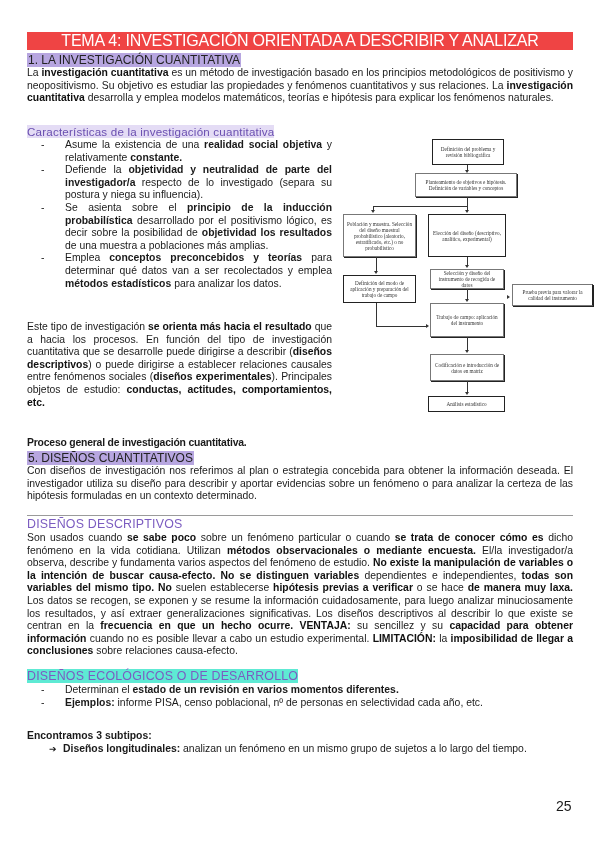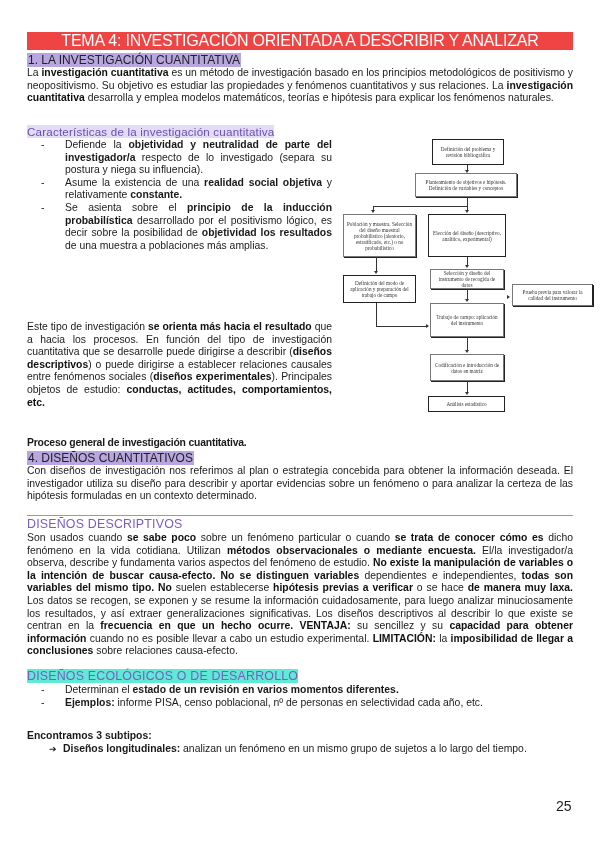--- a/index.html
+++ b/index.html
@@ -41,23 +41,24 @@
 
   <div class="title-bar">TEMA 4: INVESTIGACIÓN ORIENTADA A DESCRIBIR Y ANALIZAR PROCESOS</div>
 
   <div class="h1" style="left:27px; top:53px;"><span>1. LA INVESTIGACIÓN CUANTITATIVA</span></div>
 
   <div class="para" style="left:27px; top:67px; width:546px;">La <b>investigación cuantitativa</b> es un método de investigación basado en los principios metodológicos de positivismo y neopositivismo. Su objetivo es estudiar las propiedades y fenómenos cuantitativos y sus relaciones. La <b>investigación cuantitativa</b> desarrolla y emplea modelos matemáticos, teorías e hipótesis para explicar los fenómenos naturales.</div>
 
   <div class="sub-h" style="left:27px; top:125px;"><span>Características de la investigación cuantitativa</span></div>
 
   <ul class="dash" style="left:65px; top:139px; width:267px;">
+      <li>Asume la existencia de una <b>realidad social objetiva</b> y relativamente <b>constante.</b></li>
       <li>Defiende la <b>objetividad y neutralidad de parte del investigador/a</b> respecto de lo investigado (separa su postura y niega su influencia).</li>
-      <li>Asume la existencia de una <b>realidad social objetiva</b> y relativamente <b>constante.</b></li>
       <li>Se asienta sobre el <b>principio de la inducción probabilística</b> desarrollado por el positivismo lógico, es decir sobre la posibilidad de <b>objetividad los resultados</b> de una muestra a poblaciones más amplias.</li>
+      <li>Emplea <b>conceptos preconcebidos y teorías</b> para determinar qué datos van a ser recolectados y emplea <b>métodos estadísticos</b> para analizar los datos.</li>
     </ul>
 
   <div class="para" style="left:27px; top:321px; width:305px;">Este tipo de investigación <b>se orienta más hacia el resultado</b> que a hacia los procesos.  En función del tipo de investigación cuantitativa que se desarrolle puede dirigirse a describir (<b>diseños descriptivos</b>) o puede dirigirse a establecer relaciones causales entre fenómenos sociales (<b>diseños experimentales</b>). Principales objetos de estudio: <b>conductas, actitudes, comportamientos, etc.</b></div>
 
   <div>
     <div class="fc thick" style="left:432px; top:139px; width:72px; height:26px;">Definición del problema y revisión bibliográfica</div>
     <div class="ln" style="left:467px; top:165px; width:1px; height:6px;"></div>
     <div class="arr" style="left:465px; top:170px;"></div>
 
     <div class="fc shadow" style="left:415px; top:173px; width:102px; height:24px;">Planteamiento de objetivos e hipótesis. Definición de variables y conceptos</div>
@@ -93,21 +94,21 @@
 
     <div class="fc shadow" style="left:430px; top:354px; width:74px; height:27px;">Codificación e introducción de datos en matriz</div>
     <div class="ln" style="left:467px; top:381px; width:1px; height:12px;"></div>
     <div class="arr" style="left:465px; top:392px;"></div>
 
     <div class="fc thick" style="left:428px; top:396px; width:77px; height:16px;">Análisis estadístico</div>
   </div>
 
   <div class="para" style="left:27px; top:437px; font-weight:bold; letter-spacing:-0.2px;">Proceso general de investigación cuantitativa.</div>
 
-  <div class="h1" style="left:27px; top:451px;"><span>4. DISEÑOS CUANTITATIVOS</span></div>
+  <div class="h1" style="left:27px; top:451px;"><span>5. DISEÑOS CUANTITATIVOS</span></div>
 
   <div class="para" style="left:27px; top:465px; width:546px;">Con diseños de investigación nos referimos al plan o estrategia concebida para obtener la información deseada. El investigador utiliza su diseño para describir y aportar evidencias sobre un fenómeno o para analizar la certeza de las hipótesis formuladas en un contexto determinado.</div>
 
   <div class="divider"></div>
 
   <div class="sub-h plain" style="left:27px; top:518px;">DISEÑOS DESCRIPTIVOS</div>
 
   <div class="para" style="left:27px; top:532px; width:546px;">Son usados cuando <b>se sabe poco</b> sobre un fenómeno particular o cuando <b>se trata de conocer cómo es</b> dicho fenómeno en la vida cotidiana. Utilizan <b>métodos observacionales o mediante encuesta.</b> El/la investigador/a observa, describe y fundamenta varios aspectos del fenómeno de estudio. <b>No existe la manipulación de variables o la intención de buscar causa-efecto. No se distinguen variables</b> dependientes e independientes, <b>todas son variables del mismo tipo. No</b> suelen establecerse <b>hipótesis previas a verificar</b> o se hace <b>de manera muy laxa.</b> Los datos se recogen, se exponen y se resume la información cuidadosamente, para luego analizar minuciosamente los resultados, y así extraer generalizaciones significativas. Los diseños descriptivos al describir lo que existe se centran en la <b>frecuencia en que un hecho ocurre. VENTAJA:</b> su sencillez y su <b>capacidad para obtener información</b> cuando no es posible llevar a cabo un estudio experimental. <b>LIMITACIÓN:</b> la <b>imposibilidad de llegar a conclusiones</b> sobre relaciones causa-efecto.</div>
 
   <div class="sub-h plain" style="left:27px; top:670px;"><span style="background:#5eead4">DISEÑOS ECOLÓGICOS O DE DESARROLLO</span></div>

